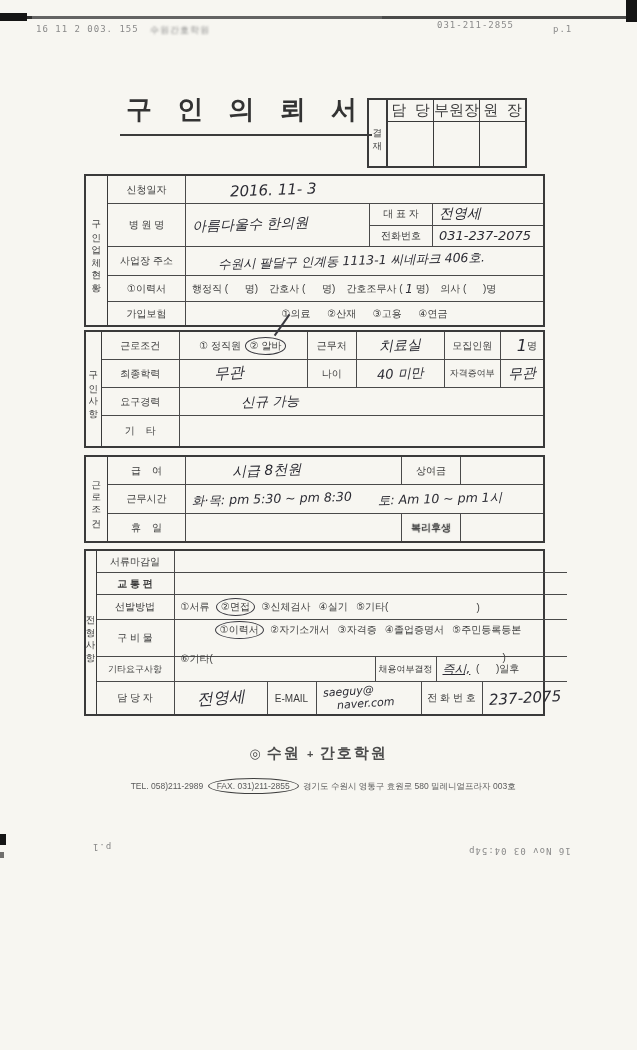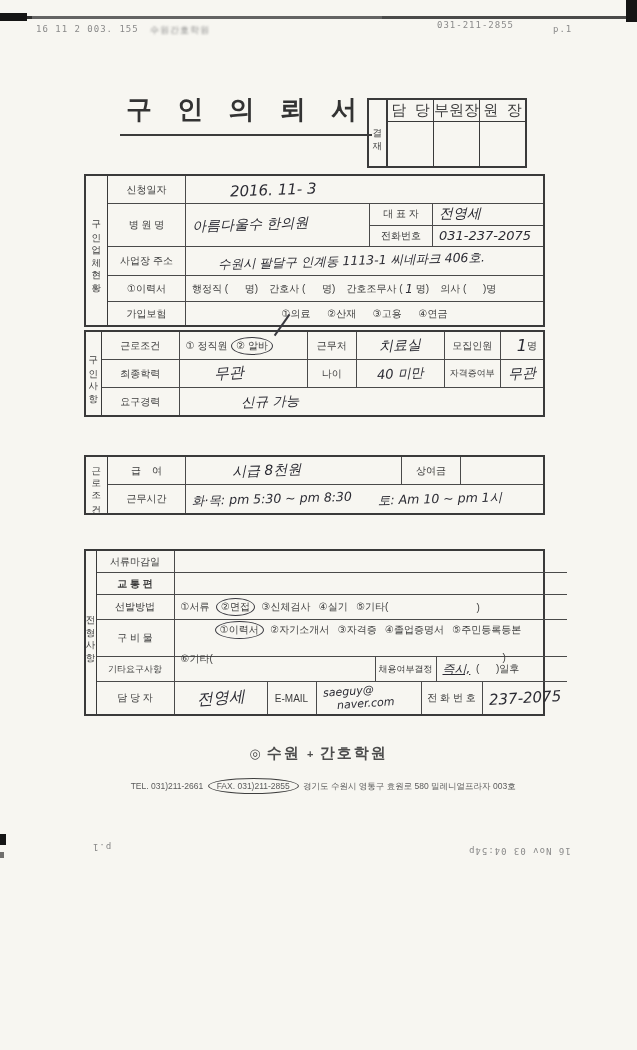--- a/index.html
+++ b/index.html
@@ -142,21 +142,21 @@
     </div>
   </div>
 
   <div class="form-table" style="top:330px;">
     <div class="vstrip">
       <span class="vtext">구인사항</span>
     </div>
     <div class="rows">
       <div class="row" style="height:27px;">
         <div class="lbl">근로조건</div>
-        <div class="cell" style="width:115px;position:relative;">
+        <div class="cell" style="width:115px;justify-content:center;position:relative;">
           <span>① 정직원</span><span>&nbsp;</span>
           <span class="circled">② 알바</span>
           <span class="checkline" style="right:12px;top:-8px;"></span>
         </div>
         <div class="lbl sep" style="width:48px;min-width:48px;border-right:1.2px solid #4a4a4a;">근무처</div>
         <div class="cell" style="width:75px;justify-content:center;">
           <span class="hand" style="font-size:14px;transform:rotate(-3deg);">치료실</span>
         </div>
         <div class="lbl sep" style="width:55px;min-width:55px;border-right:1.2px solid #4a4a4a;">모집인원</div>
         <div class="cell" style="flex:1;justify-content:space-between;">
@@ -176,20 +176,24 @@
         <div class="lbl sep small" style="width:55px;min-width:55px;border-right:1.2px solid #4a4a4a;">자격증여부</div>
         <div class="cell" style="flex:1;justify-content:center;">
           <span class="hand" style="font-size:14px;transform:rotate(-3deg);">무관</span>
         </div>
       </div>
       <div class="row" style="height:27px;">
         <div class="lbl">요구경력</div>
         <div class="cell" style="flex:1;">
           <span class="hand" style="font-size:13.5px;margin-left:55px;transform:rotate(-2deg);">신규 가능</span>
         </div>
+      </div>
+      <div class="row" style="height:30px;">
+        <div class="lbl">기    타</div>
+        <div class="cell" style="flex:1;"></div>
       </div>
     </div>
   </div>
 
   <div class="form-table" style="top:455px;">
     <div class="vstrip">
       <span class="vtext">근로조건</span>
     </div>
     <div class="rows">
       <div class="row" style="height:27px;">
@@ -200,20 +204,26 @@
         <div class="lbl sep" style="width:58px;min-width:58px;border-right:1.2px solid #4a4a4a;">상여금</div>
         <div class="cell" style="flex:1;"></div>
       </div>
       <div class="row" style="height:28px;">
         <div class="lbl">근무시간</div>
         <div class="cell" style="flex:1;gap:26px;">
           <span class="hand" style="font-size:12.5px;transform:rotate(-1.5deg);">화·목:  pm 5:30 ~ pm 8:30</span>
           <span class="hand" style="font-size:12.5px;transform:rotate(-1.5deg);">토:  Am 10 ~ pm 1시</span>
         </div>
       </div>
+      <div class="row" style="height:27px;">
+        <div class="lbl">휴    일</div>
+        <div class="cell" style="width:203px;"></div>
+        <div class="lbl sep" style="width:58px;min-width:58px;border-right:1.2px solid #4a4a4a;text-shadow:0 0 1.2px #333;">복리후생</div>
+        <div class="cell" style="flex:1;"></div>
+      </div>
     </div>
   </div>
 
   <div class="form-table" style="top:549px;">
     <div class="vstrip">
       <span class="vtext">전형사항</span>
     </div>
     <div class="rows">
       <div class="row" style="height:21px;">
         <div class="lbl">서류마감일</div>
@@ -271,19 +281,19 @@
     </div>
   </div>
 
   <div id="logo-line">
     <span style="font-size:13px;letter-spacing:0;">◎</span>
     <span>수원</span>
     <span style="font-size:11px;letter-spacing:0;">+</span>
     <span>간호학원</span>
   </div>
   <div id="contact-line">
-    <span>TEL. 031)211-2661 </span><span class="fax-oval"><span>FAX. 031)211-2855</span></span><span> 경기도 수원시 영통구 효원로 580 밀레니얼프라자 003호</span>
+    <span>TEL. 058)211-2989 </span><span class="fax-oval"><span>FAX. 031)211-2855</span></span><span> 경기도 수원시 영통구 효원로 580 밀레니얼프라자 003호</span>
   </div>
 
   <span class="faxtext flip" style="left:92px;top:842px;filter:blur(0.3px);">p.1</span>
   <span class="faxtext flip" style="left:468px;top:846px;filter:blur(0.3px);">16 Nov 03 04:54p</span>
 
 </div>
 
 </body></html>

